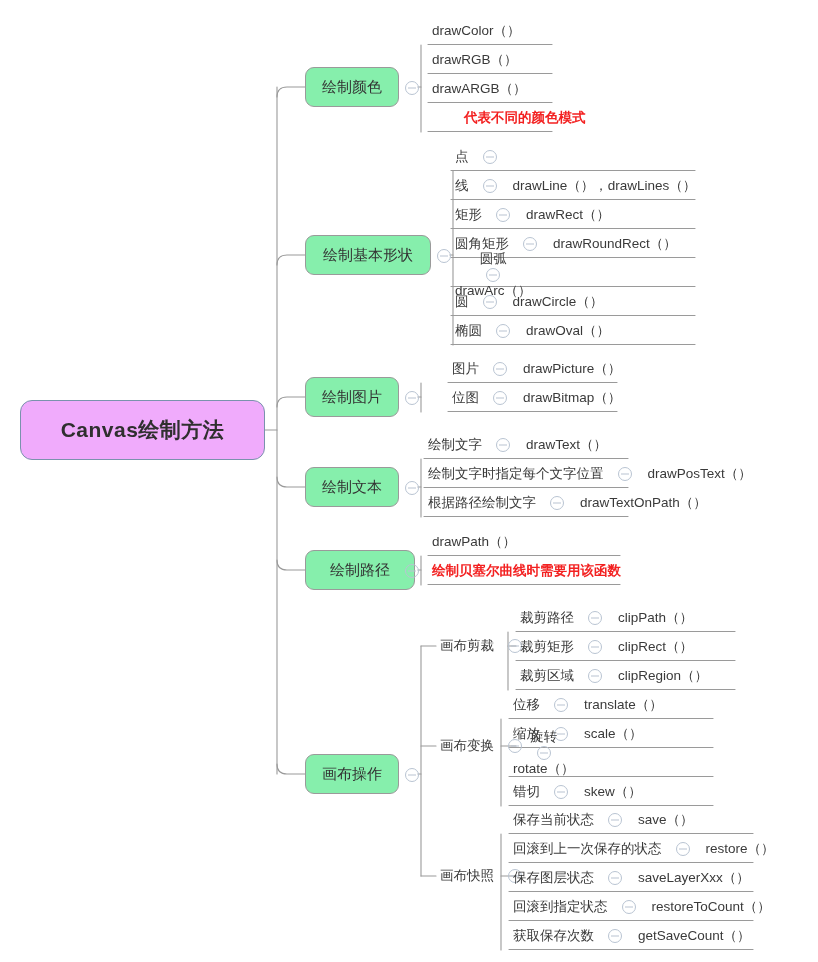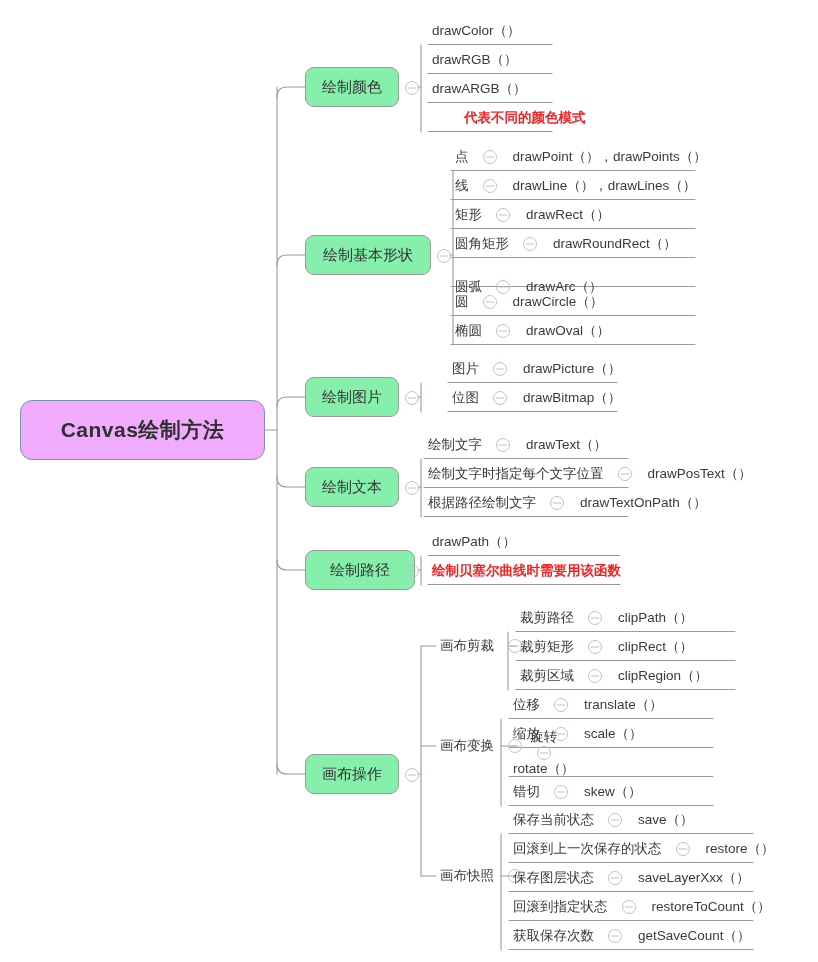--- a/index.html
+++ b/index.html
@@ -129,21 +129,20 @@
       <div class="row red" style="left: 432px; top: 103.5px; margin-left: 32px;">
         <span class="meth">代表不同的颜色模式</span>
       </div>
       <div class="l2-node" style="left: 305px; top: 235px; width: 126px; height: 40px;">绘制基本形状</div>
       <div class="toggle" style="position: absolute; left: 437px; top: 249px;"></div>
       <div class="row" style="left: 455px; top: 142.5px;">
         <span class="lbl">点</span>
         <span class="gapA" style="width:14px"></span>
         <span class="toggle"></span>
         <span class="gapA" style="width:16px"></span>
-        <span class="meth">drawPoint（），drawPoints（）</span>
       </div>
       <div class="row" style="left: 455px; top: 171.5px;">
         <span class="lbl">线</span>
         <span class="gapA" style="width:14px"></span>
         <span class="toggle"></span>
         <span class="gapA" style="width:16px"></span>
         <span class="meth">drawLine（），drawLines（）</span>
       </div>
       <div class="row" style="left: 455px; top: 200.5px;">
         <span class="lbl">矩形</span>
@@ -152,21 +151,21 @@
         <span class="gapA" style="width:16px"></span>
         <span class="meth">drawRect（）</span>
       </div>
       <div class="row" style="left: 455px; top: 229.5px;">
         <span class="lbl">圆角矩形</span>
         <span class="gapA" style="width:14px"></span>
         <span class="toggle"></span>
         <span class="gapA" style="width:16px"></span>
         <span class="meth">drawRoundRect（）</span>
       </div>
-      <div class="row" style="left: 455px; top: 272px;">
+      <div class="row" style="left: 455px; top: 250px; flex-direction: column;">
         <span class="lbl">圆弧</span>
         <span class="gapA" style="width:14px"></span>
         <span class="toggle"></span>
         <span class="gapA" style="width:16px"></span>
         <span class="meth">drawArc（）</span>
       </div>
       <div class="row" style="left: 455px; top: 287.5px;">
         <span class="lbl">圆</span>
         <span class="gapA" style="width:14px"></span>
         <span class="toggle"></span>

